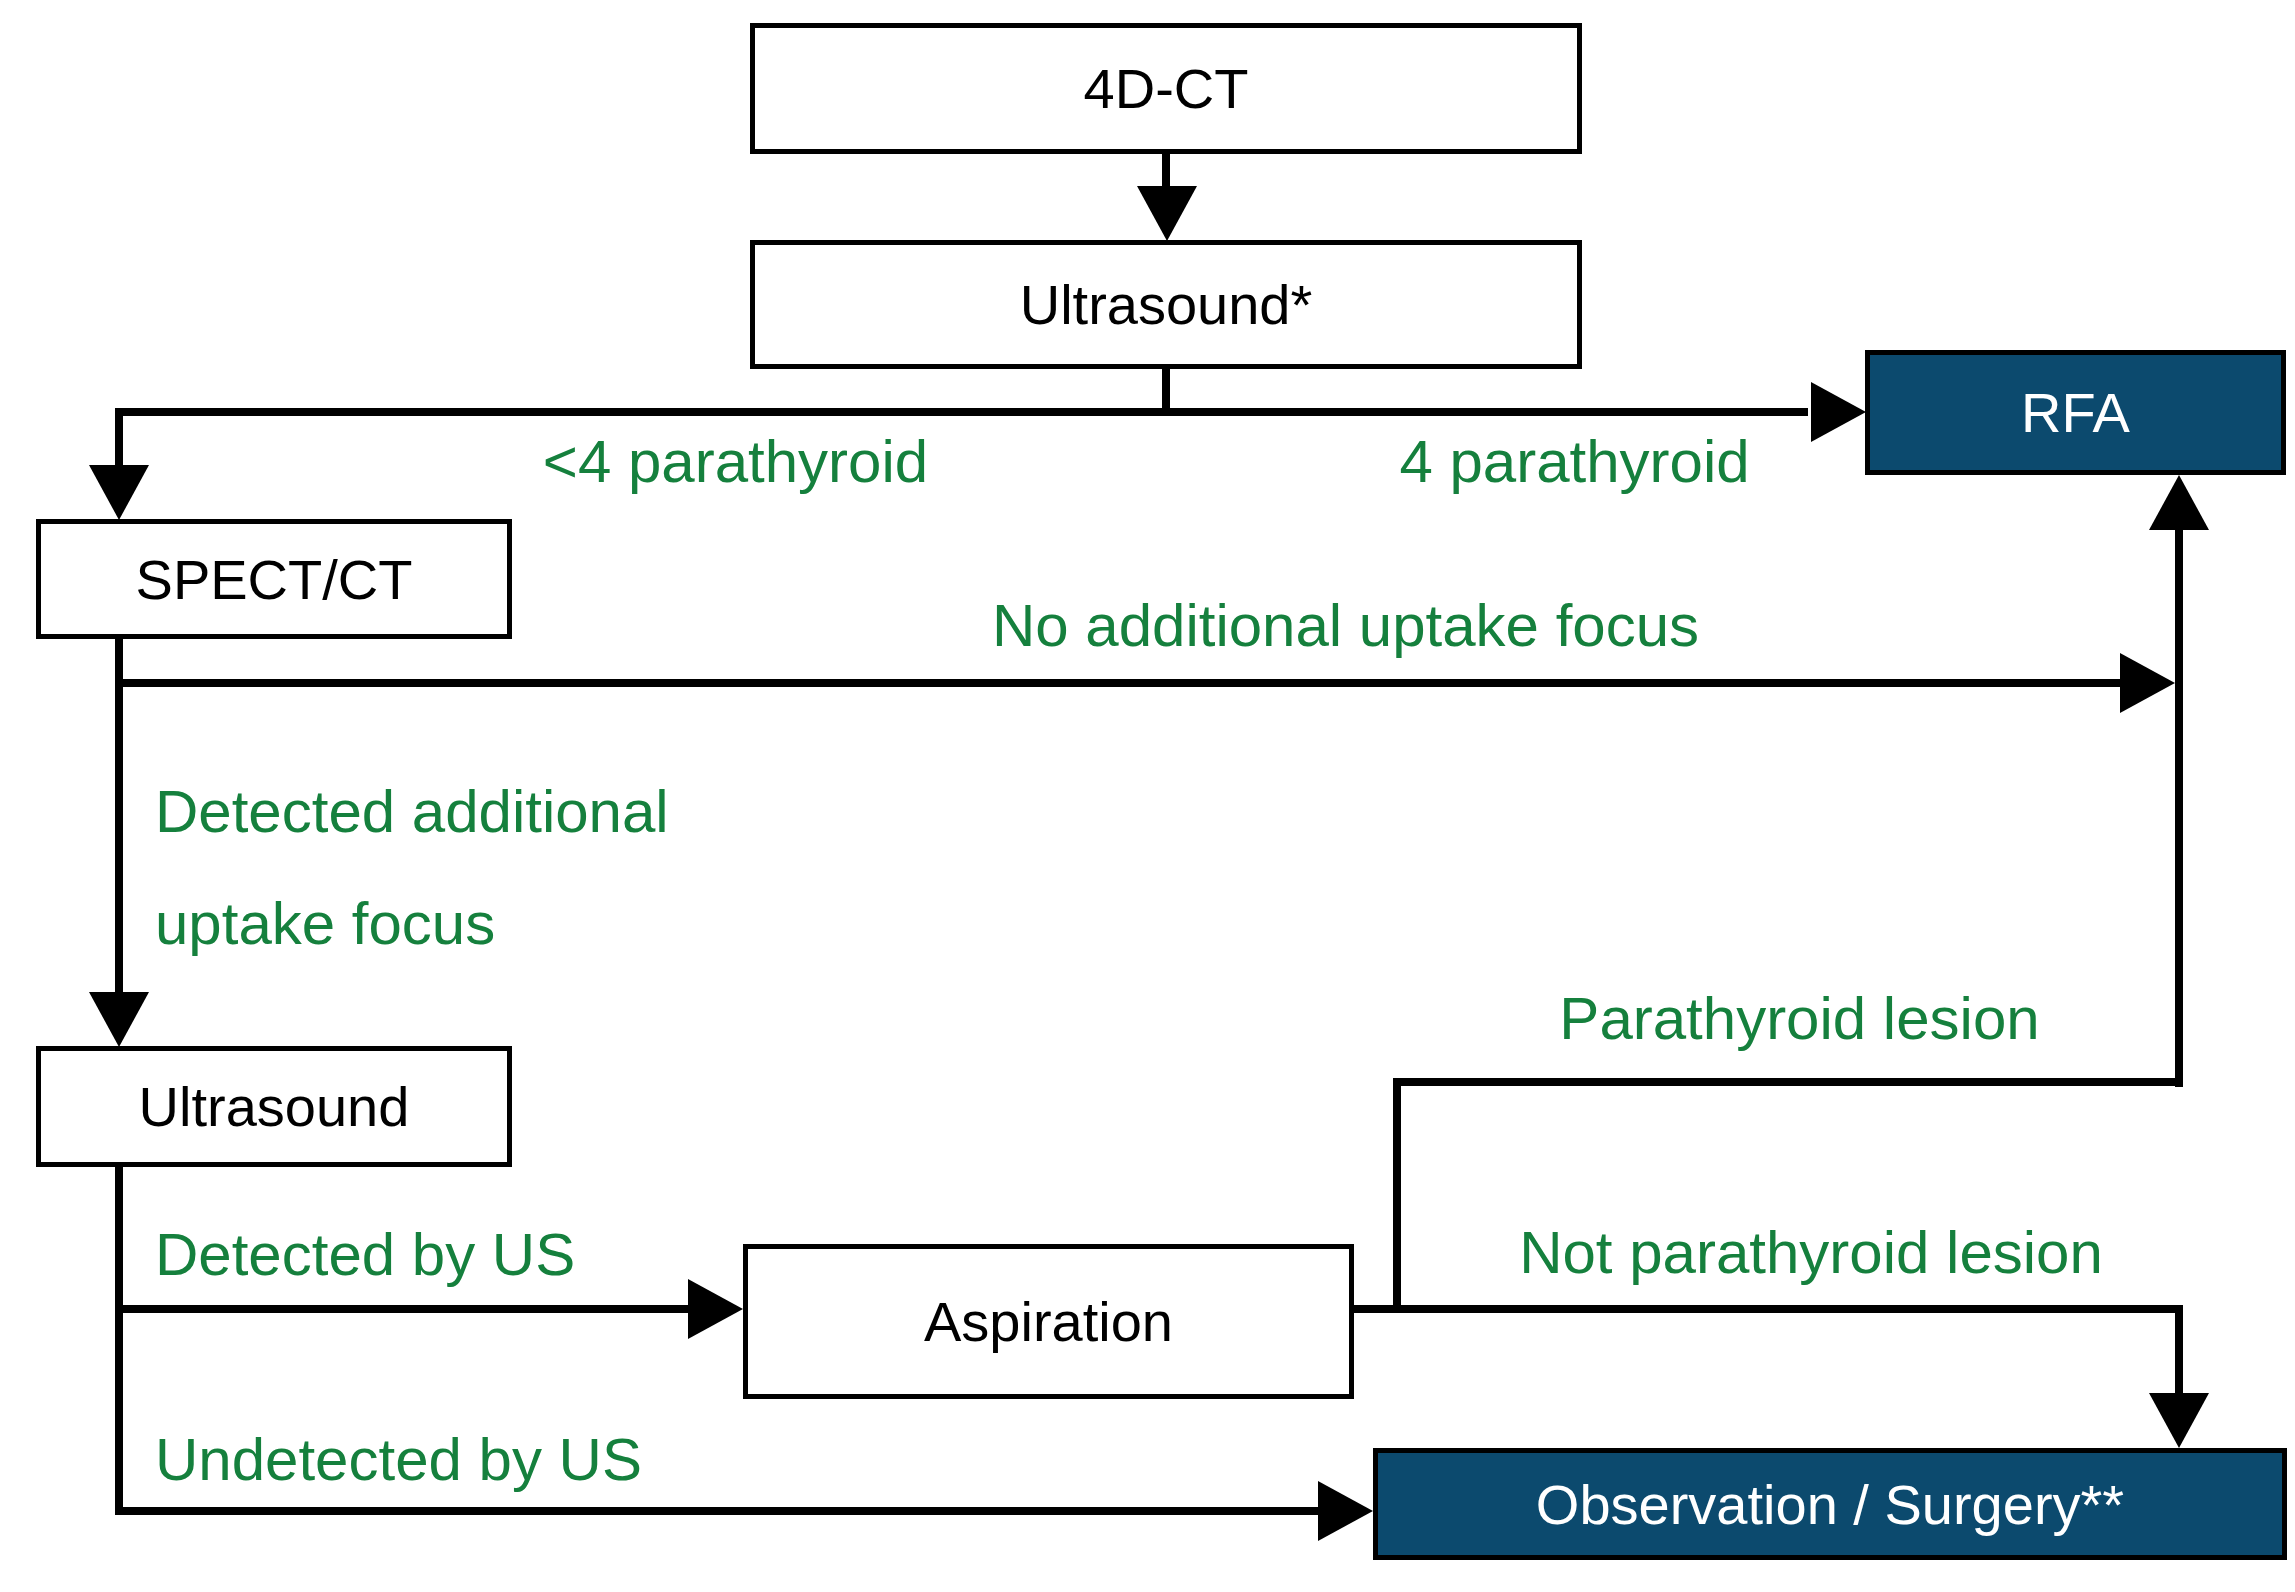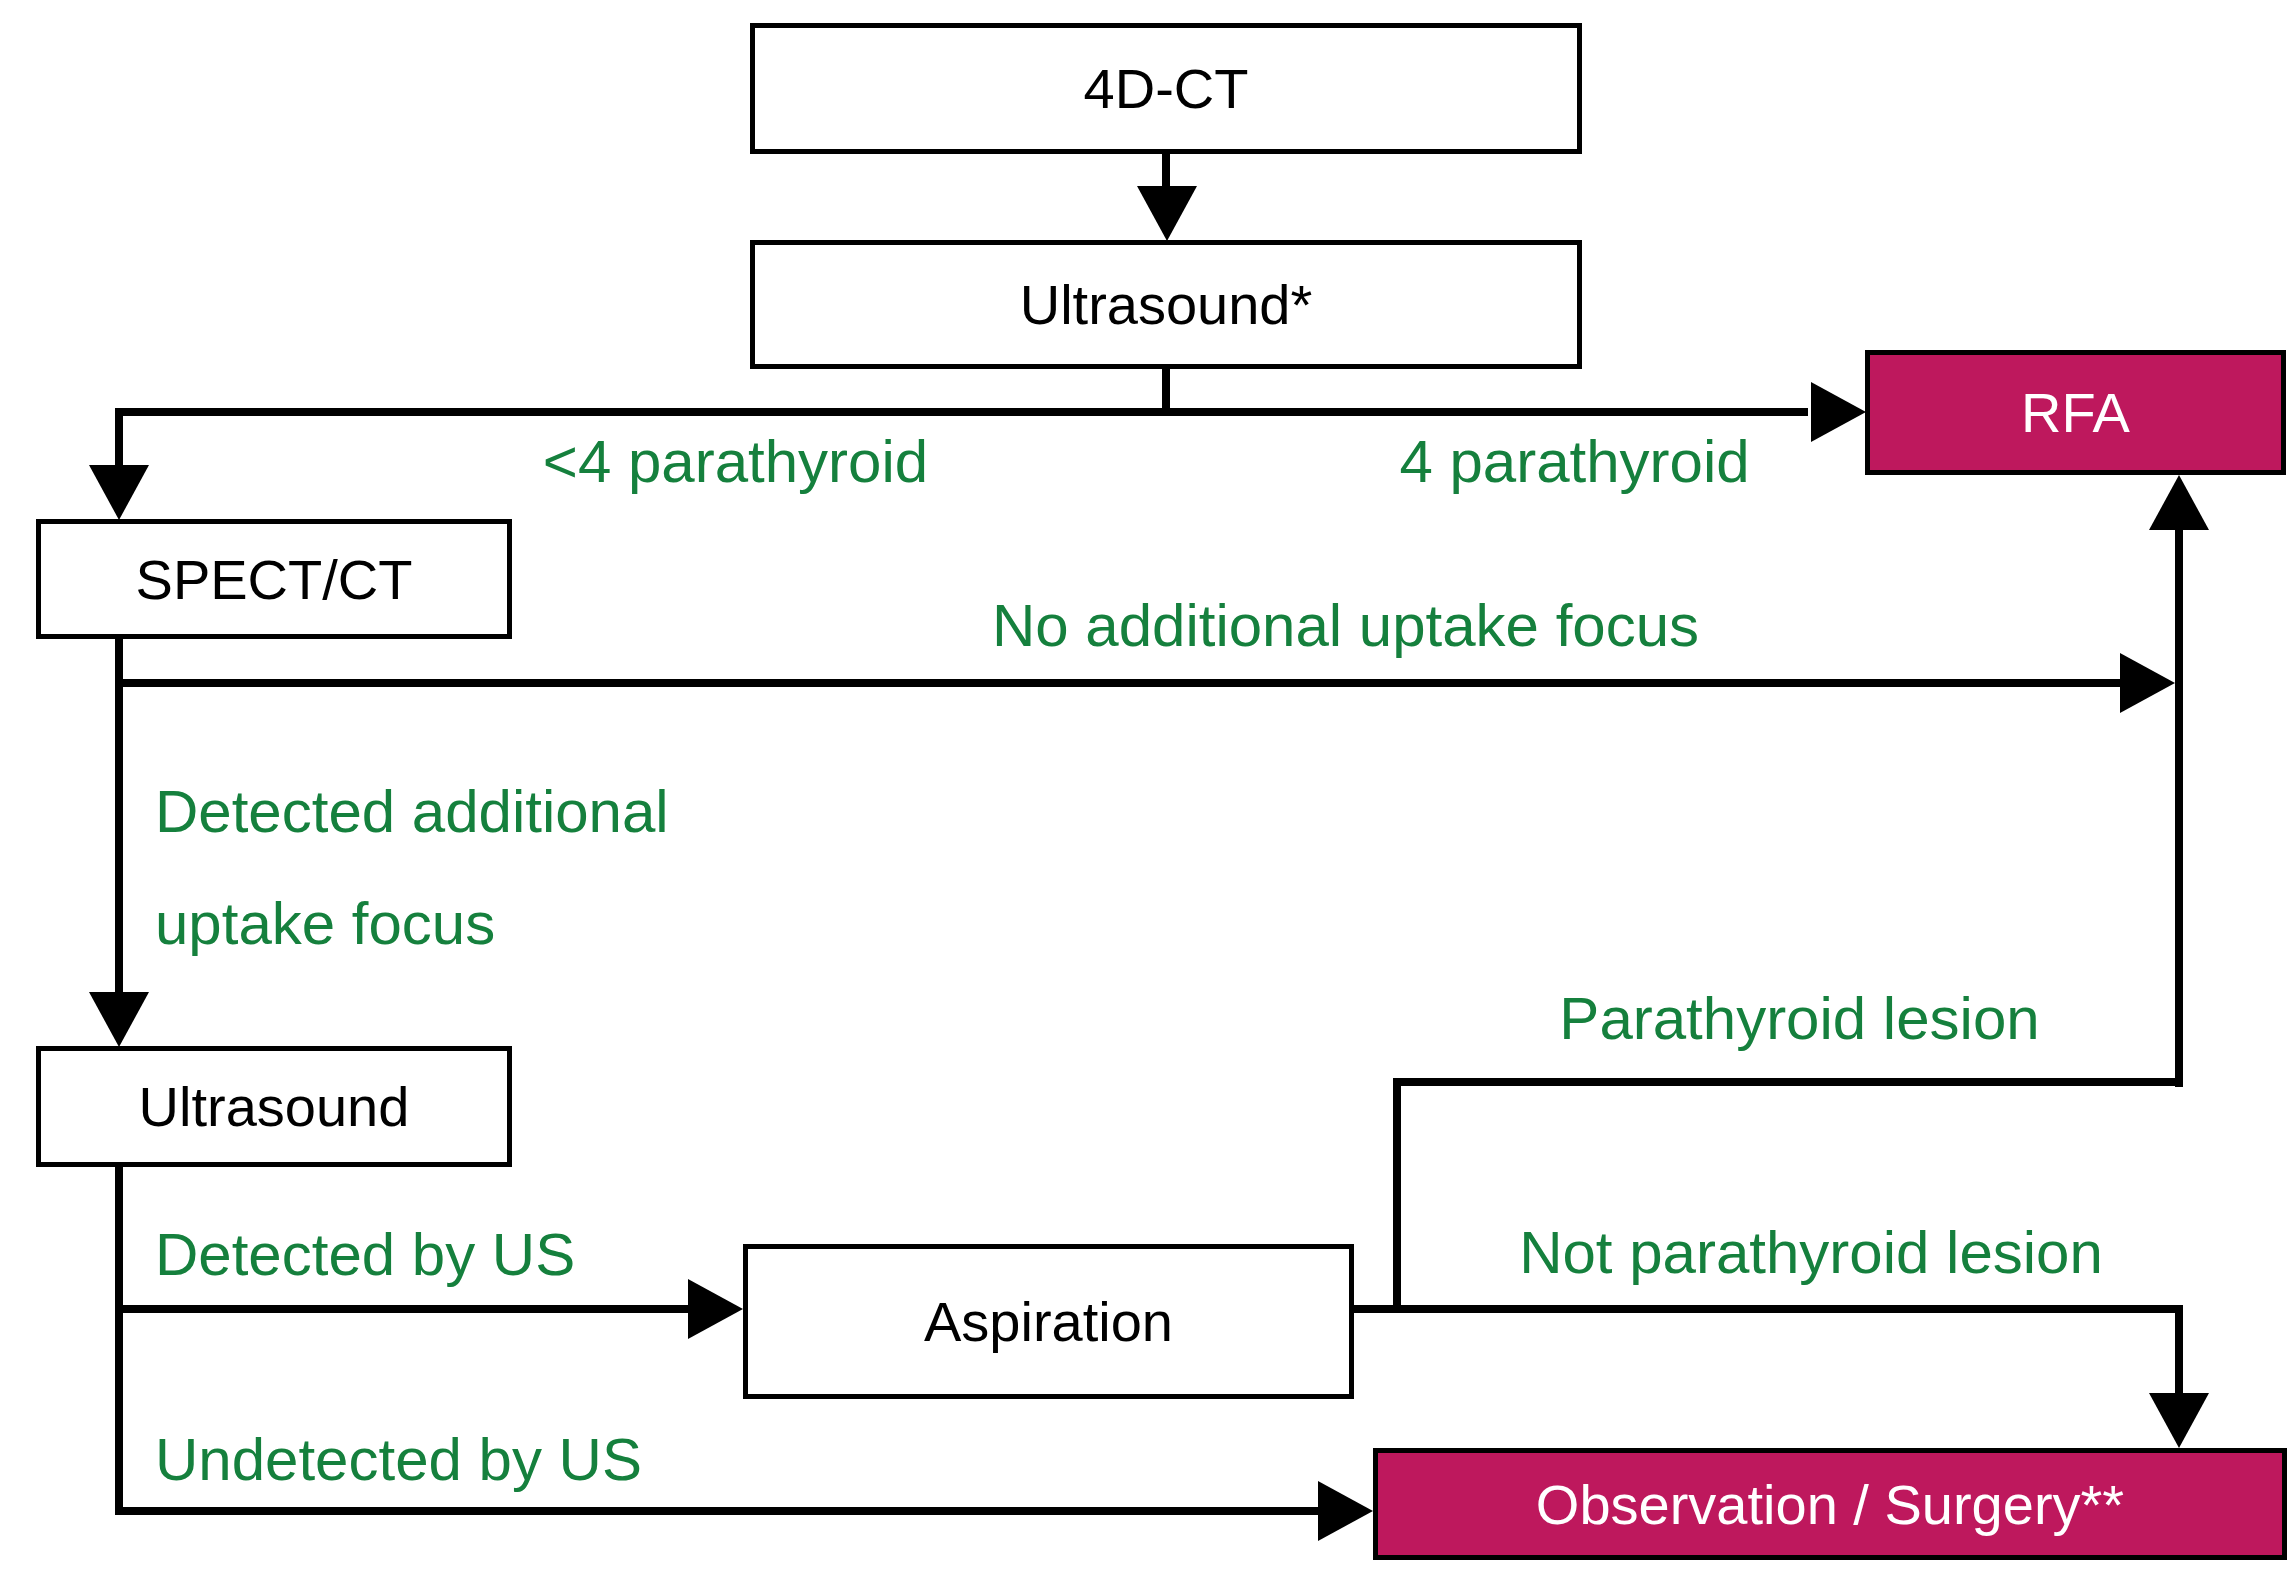--- a/index.html
+++ b/index.html
@@ -22,21 +22,21 @@
     background: #ffffff;
     border: 5.7px solid #000000;
     display: flex;
     align-items: center;
     justify-content: center;
     font-size: 56px;
     color: #000000;
     white-space: nowrap;
   }
   .node.dark {
-    background: #be185d;
+    background: #0c4a6e;
     border-color: #000000;
     color: #ffffff;
   }
   
   .line {
     position: absolute;
     background: #000000;
   }
   
   .arr {

